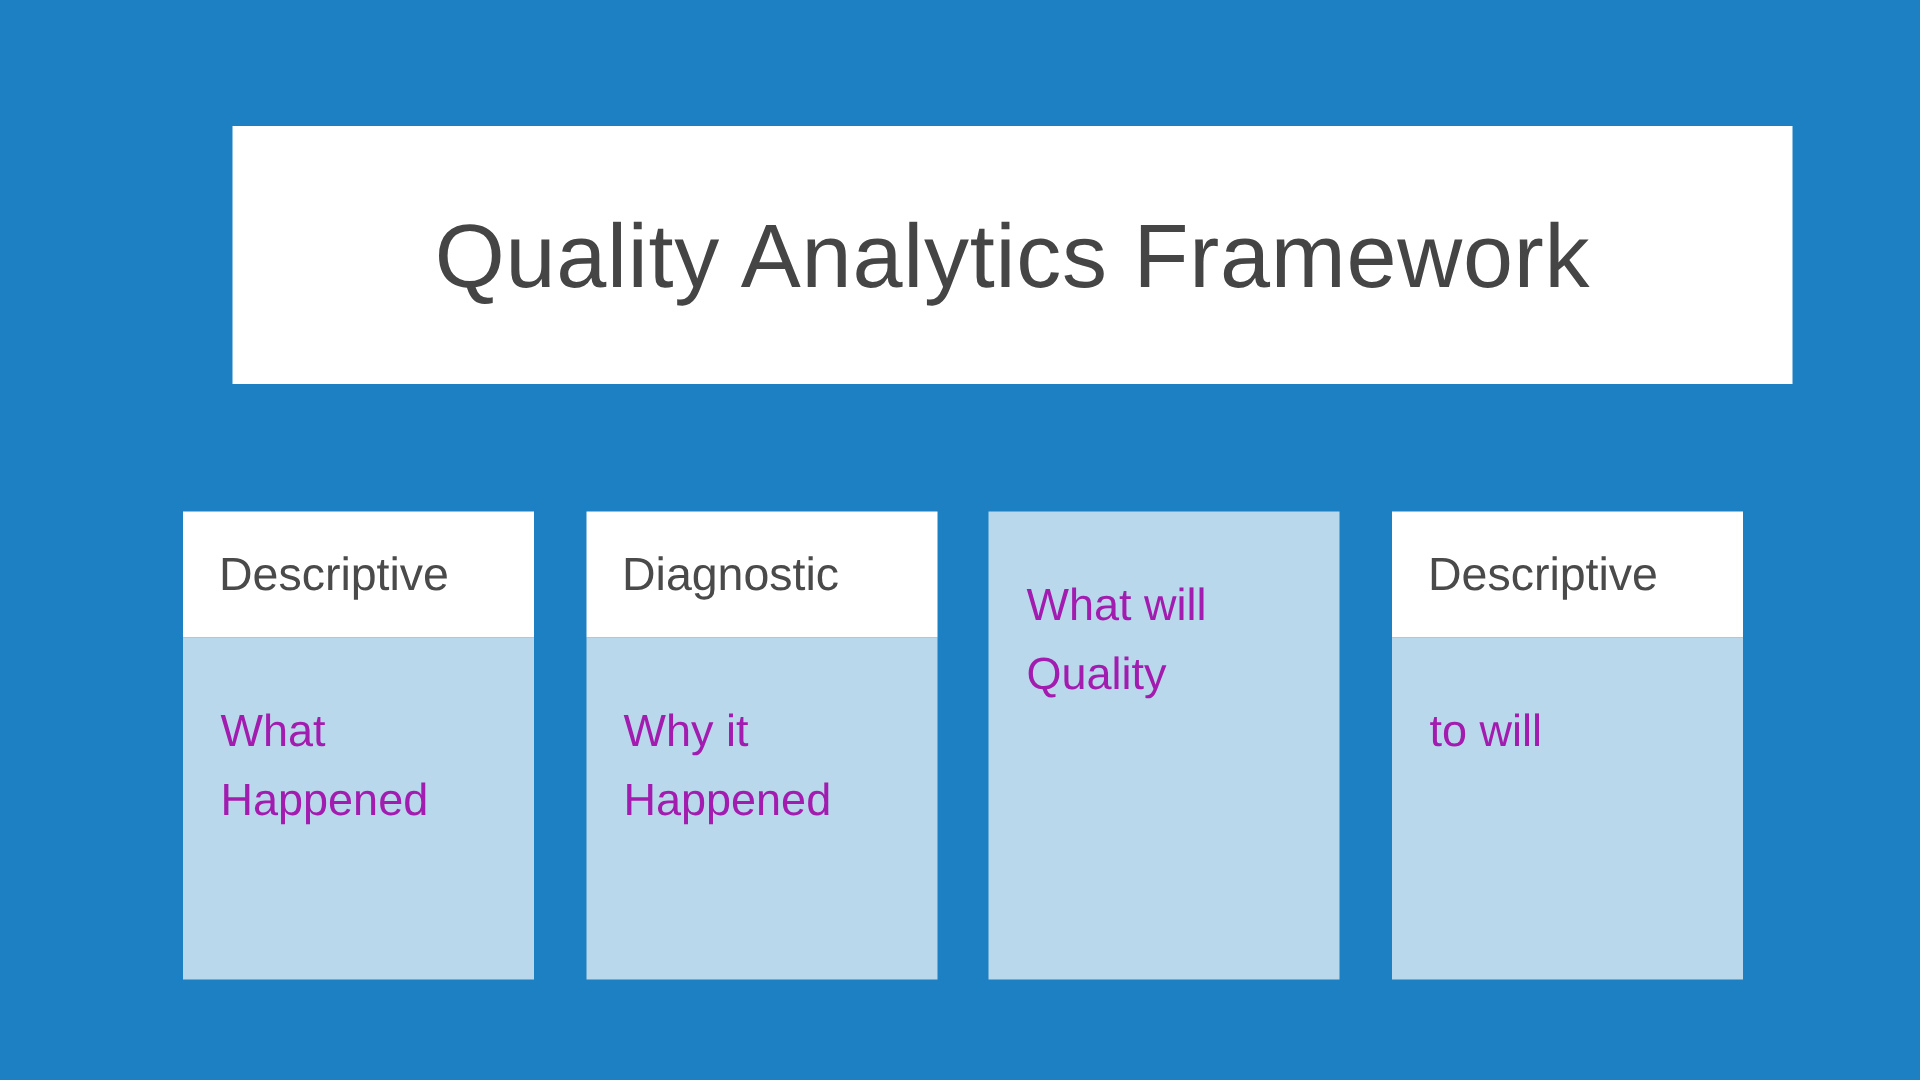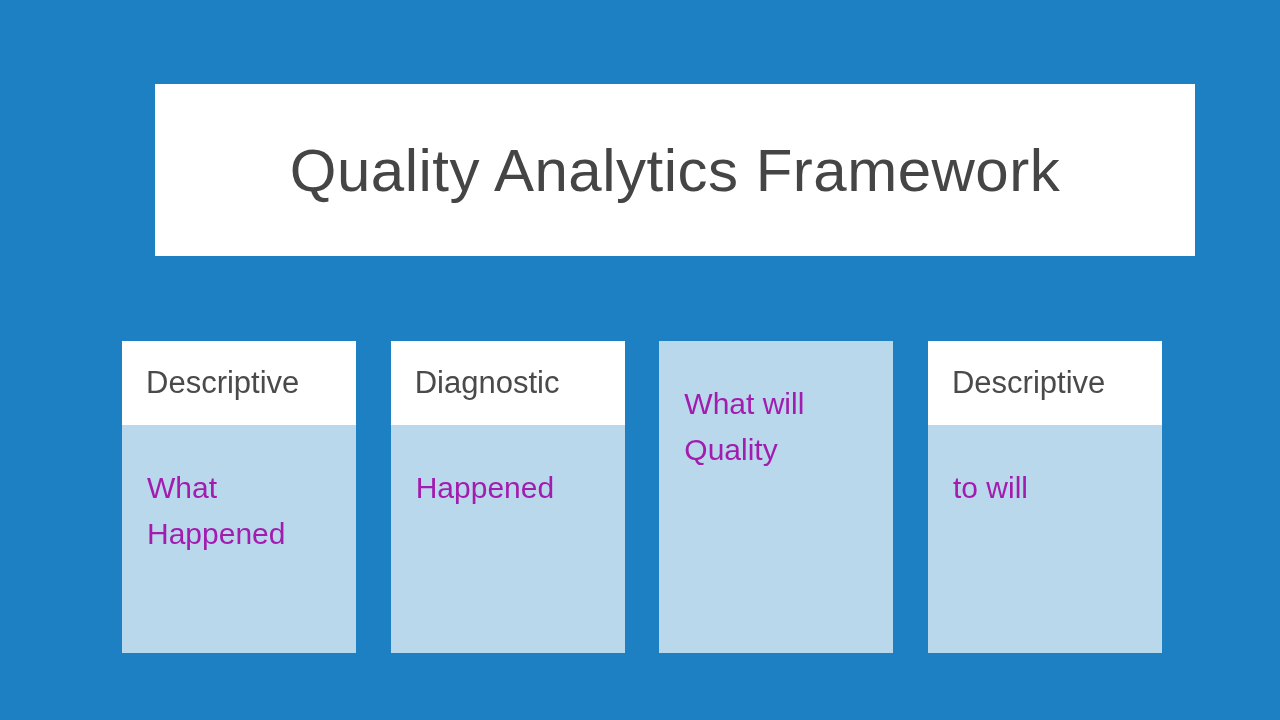--- a/index.html
+++ b/index.html
@@ -96,20 +96,21 @@
         <span class="card-body-line">What</span>
         <span class="card-body-line">Happened</span>
       </div>
     </div>
 
     <div class="card">
       <div class="card-header">
         <span class="card-header-text">Diagnostic</span>
       </div>
       <div class="card-body">
+        <span class="card-body-line">Why it</span>
         <span class="card-body-line">Happened</span>
       </div>
     </div>
 
     <div class="card">
       <div class="card-body">
         <span class="card-body-line">What will</span>
         <span class="card-body-line">Quality</span>
       </div>
     </div>

